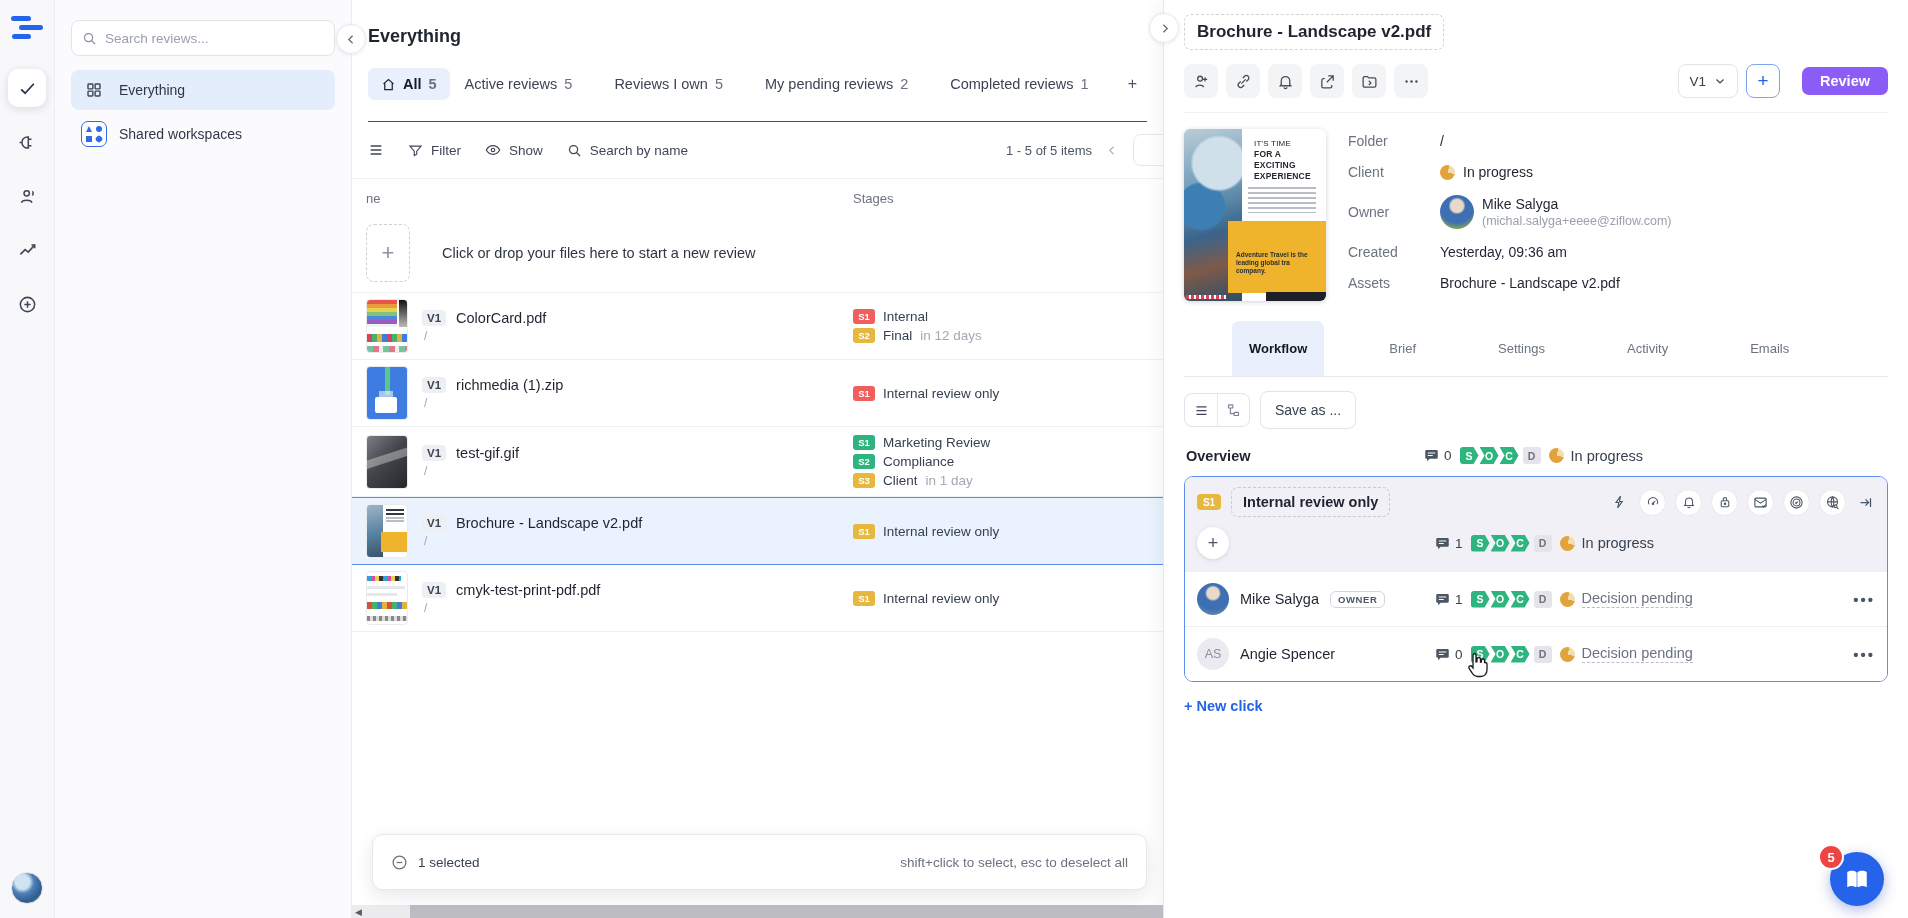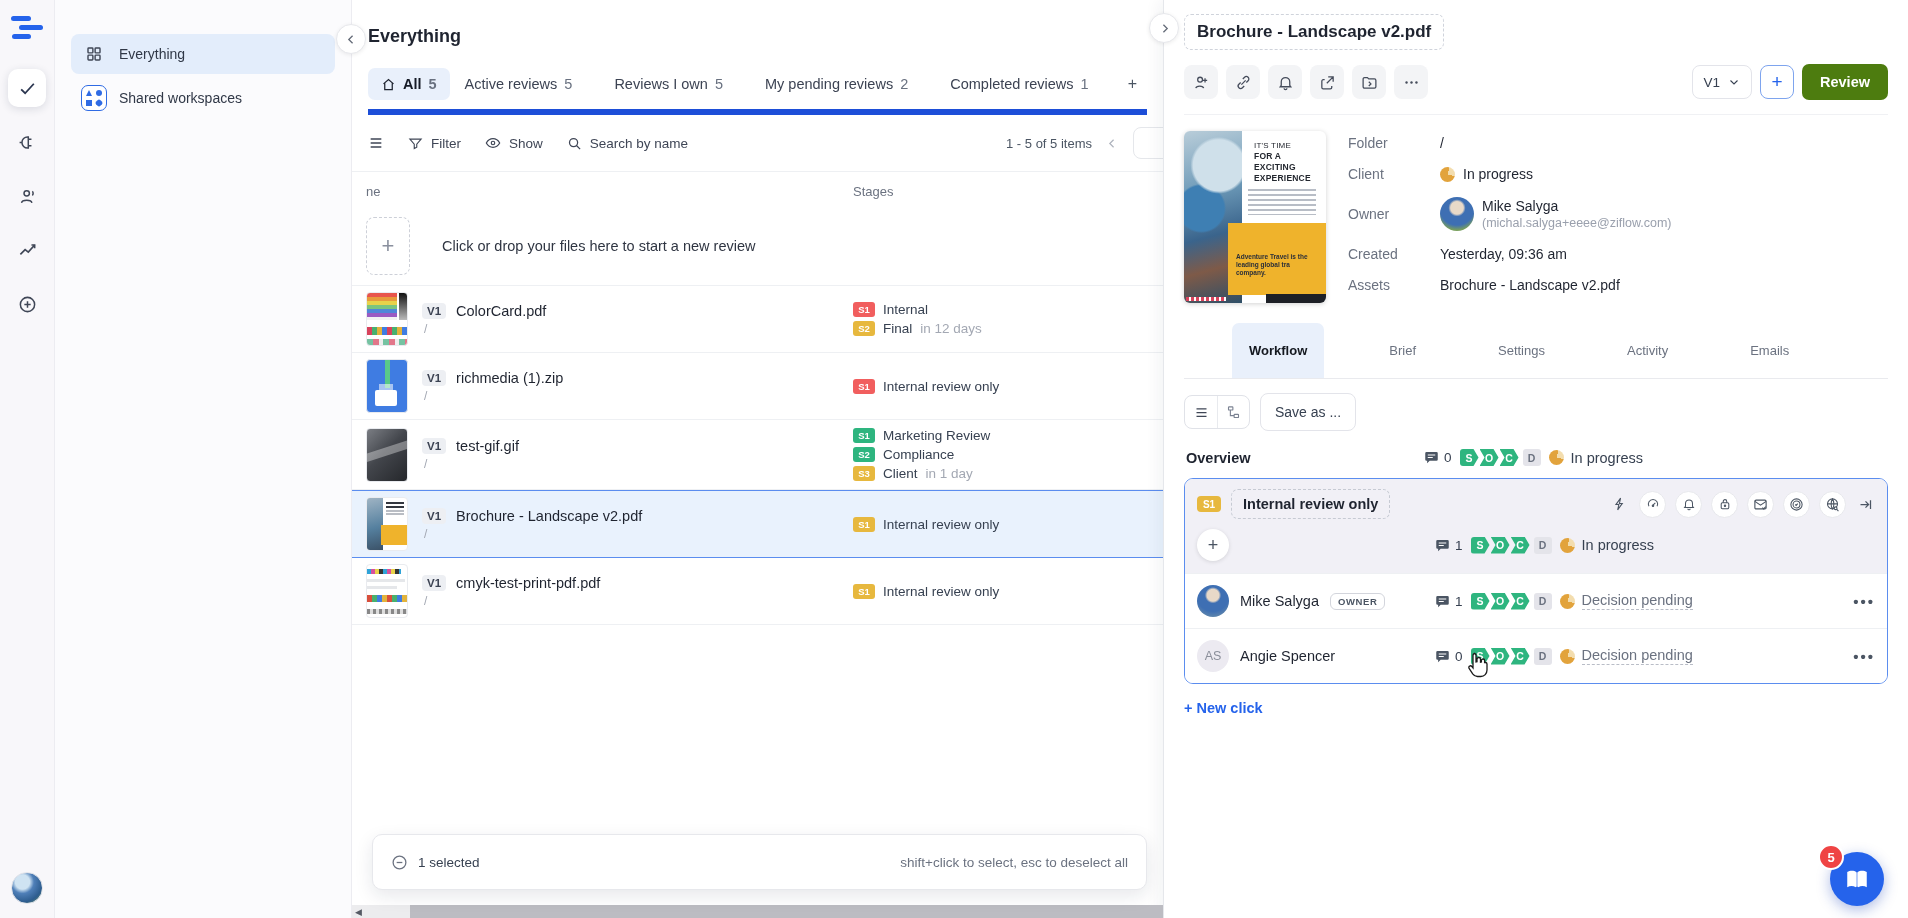--- a/index.html
+++ b/index.html
@@ -31,21 +31,21 @@
   .ws-icon .a { width:6px; height:6px; left:4px; top:4px; clip-path:polygon(50% 0,100% 100%,0 100%); }
   .ws-icon .b { width:6px; height:6px; right:4px; top:4px; border-radius:50%; }
   .ws-icon .c { width:6px; height:6px; left:4px; bottom:4px; }
   .ws-icon .d { width:6px; height:6px; right:4px; bottom:4px; border-radius:2px; transform:rotate(45deg); }
   .collapse-btn { position:absolute; right:-15px; top:24px; width:30px; height:30px; border-radius:50%; background:#fff; border:1px solid #e7e8ec; box-shadow:0 1px 4px rgba(0,0,0,.08); display:flex; align-items:center; justify-content:center; color:#646b78; z-index:6; cursor:pointer; }
 
   
   .main { width:811px; flex:none; position:relative; background:#fff; overflow:hidden; display:flex; flex-direction:column; }
   .main-header { padding:26px 16px 0; }
   .page-title { font-size:18px; font-weight:700; color:#1f2430; }
-  .tabs-row { display:flex; align-items:center; margin:20px 16px 0; border-bottom:6px solid #1d4ed8; padding-bottom:8px; gap:2px; }
+  .tabs-row { display:flex; align-items:center; margin:20px 16px 0; border-bottom:1px solid #1d4ed8; padding-bottom:20px; gap:2px; }
   .tab { display:flex; align-items:center; gap:7px; padding:8px 13px; font-size:14.5px; color:#3c4353; border-radius:7px; cursor:pointer; white-space:nowrap; }
   .tab .cnt { color:#697180; }
   .tab.active { background:#e9f0fb; font-weight:700; color:#161b26; }
   .tab-sep { width:1px; height:18px; background:#e4e6ea; margin:0 6px; }
   .tab-add { padding:8px 10px; color:#4b5563; font-size:16px; cursor:pointer; }
   .filter-row { display:flex; align-items:center; gap:24px; padding:12px 16px; border-bottom:1px solid #eef0f3; color:#3f4656; }
   .filter-item { display:flex; align-items:center; gap:8px; font-size:13.5px; color:#3f4656; cursor:pointer; white-space:nowrap; }
   .pager { margin-left:auto; display:flex; align-items:center; gap:14px; }
   .pager .range { font-size:13px; color:#4b5563; }
   .pager .prev { color:#aeb3bd; cursor:pointer; }
@@ -102,21 +102,21 @@
   .hscroll .arr { position:absolute; left:3px; top:2px; font-size:9px; color:#555a64; }
 
   
   .detail { flex:1; background:#fff; border-left:1px solid #e5e7eb; box-shadow:-5px 0 14px rgba(20,30,60,.05); position:relative; padding:14px 20px 0; }
   .expand-btn { position:absolute; left:-15px; top:13px; width:30px; height:30px; border-radius:50%; background:#fff; border:1px solid #e7e8ec; box-shadow:0 1px 4px rgba(0,0,0,.08); display:flex; align-items:center; justify-content:center; color:#646b78; z-index:6; cursor:pointer; }
   .doc-title { display:inline-block; border:1px dashed #cfd3db; border-radius:7px; padding:7px 12px; font-size:17px; font-weight:700; color:#1f2430; cursor:text; }
   .dt-toolbar { display:flex; align-items:center; gap:8px; margin-top:14px; padding-bottom:14px; border-bottom:1px solid #f0f1f4; }
   .ghost-btn { width:34px; height:34px; border-radius:8px; background:#f3f4f6; display:flex; align-items:center; justify-content:center; color:#454c5b; cursor:pointer; }
   .ver-select { margin-left:auto; height:34px; border:1px solid #e3e4ea; border-radius:8px; background:#fff; display:flex; align-items:center; gap:8px; padding:0 11px; font-size:13.5px; color:#374151; cursor:pointer; }
   .plus-btn { width:34px; height:34px; border:1px solid #7ea4ee; border-radius:8px; background:#fff; color:#2563eb; font-size:19px; display:flex; align-items:center; justify-content:center; cursor:pointer; }
-  .review-btn { height:36px; padding:0 18px; background:#4d7c0f; border:none; border-radius:7px; color:#fff; font-size:14.5px; font-weight:700; font-family:inherit; cursor:pointer; }
+  .review-btn { height:28px; padding:0 18px; background:#8b5cf6; border:none; border-radius:7px; color:#fff; font-size:14.5px; font-weight:700; font-family:inherit; cursor:pointer;margin-left:14px; }
 
   .doc-info { display:flex; gap:22px; margin-top:16px; }
   .big-thumb { width:142px; height:172px; border-radius:6px; overflow:hidden; position:relative; flex:none; box-shadow:0 1px 5px rgba(0,0,0,.18); background:#fff; }
   .bt-photo { position:absolute; left:0; top:0; width:58px; height:172px;
       background:radial-gradient(circle at 60% 20%, #cfe0ea 0 18%, transparent 20%),
                  radial-gradient(circle at 30% 45%, #3e7fb3 0 22%, transparent 24%),
                  linear-gradient(165deg,#b9cdd9 0,#6d9ab8 35%,#3a648c 60%,#7e5a48 78%,#2e4f68 100%); }
   .bt-head { position:absolute; left:70px; top:10px; font-size:8px; line-height:10px; color:#23272f; letter-spacing:.2px; }
   .bt-head b { font-size:8.5px; }
   .bt-body { position:absolute; left:64px; top:58px; width:68px; height:26px;
@@ -227,20 +227,29 @@
             <circle cx="12" cy="12" r="9"></circle>
             <path d="M12 8v8M8 12h8"></path>
           </svg>
         </span>
       </div>
     </div>
   <div class="rail-avatar"></div>
 </div>
 
 <div class="sidebar">
+  <div class="search-box">
+    <span>
+        <svg width="15" height="15" viewBox="0 0 24 24" fill="none" stroke="currentColor" stroke-width="2">
+          <circle cx="10.5" cy="10.5" r="6.5"></circle>
+          <path d="M15.5 15.5L21 21"></path>
+        </svg>
+      </span>
+    <input placeholder="Search reviews..." style="">
+  </div>
   <div class="nav" id="sidebar-nav">
       <div class="nav-item selected">
         <span style="width:26px;display:flex;justify-content:center;">
           <svg width="18" height="18" viewBox="0 0 24 24" fill="none" stroke="#3f4656" stroke-width="1.9">
             <rect x="4" y="4" width="6.5" height="6.5" rx="1"></rect>
             <rect x="13.5" y="4" width="6.5" height="6.5" rx="1"></rect>
             <rect x="4" y="13.5" width="6.5" height="6.5" rx="1"></rect>
             <rect x="13.5" y="13.5" width="6.5" height="6.5" rx="1"></rect>
           </svg>
         </span>

